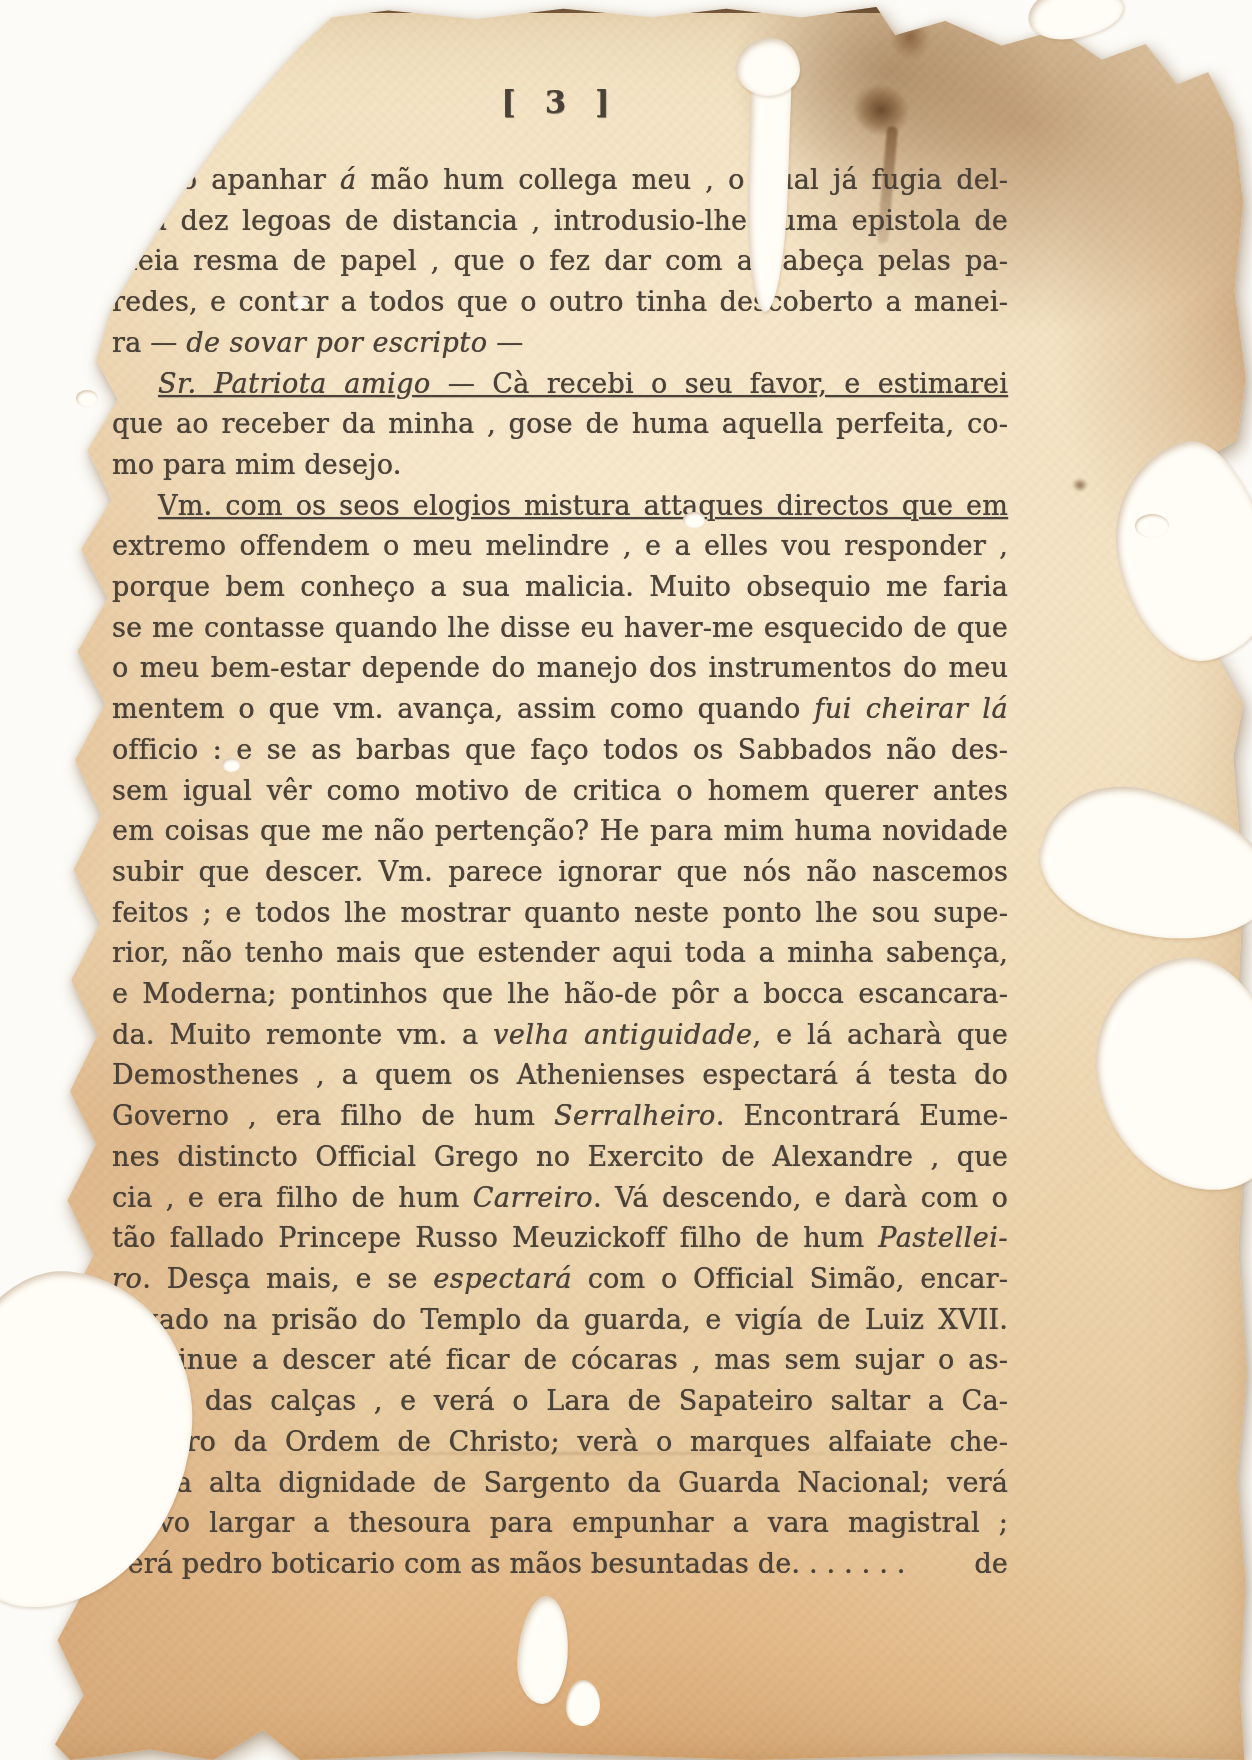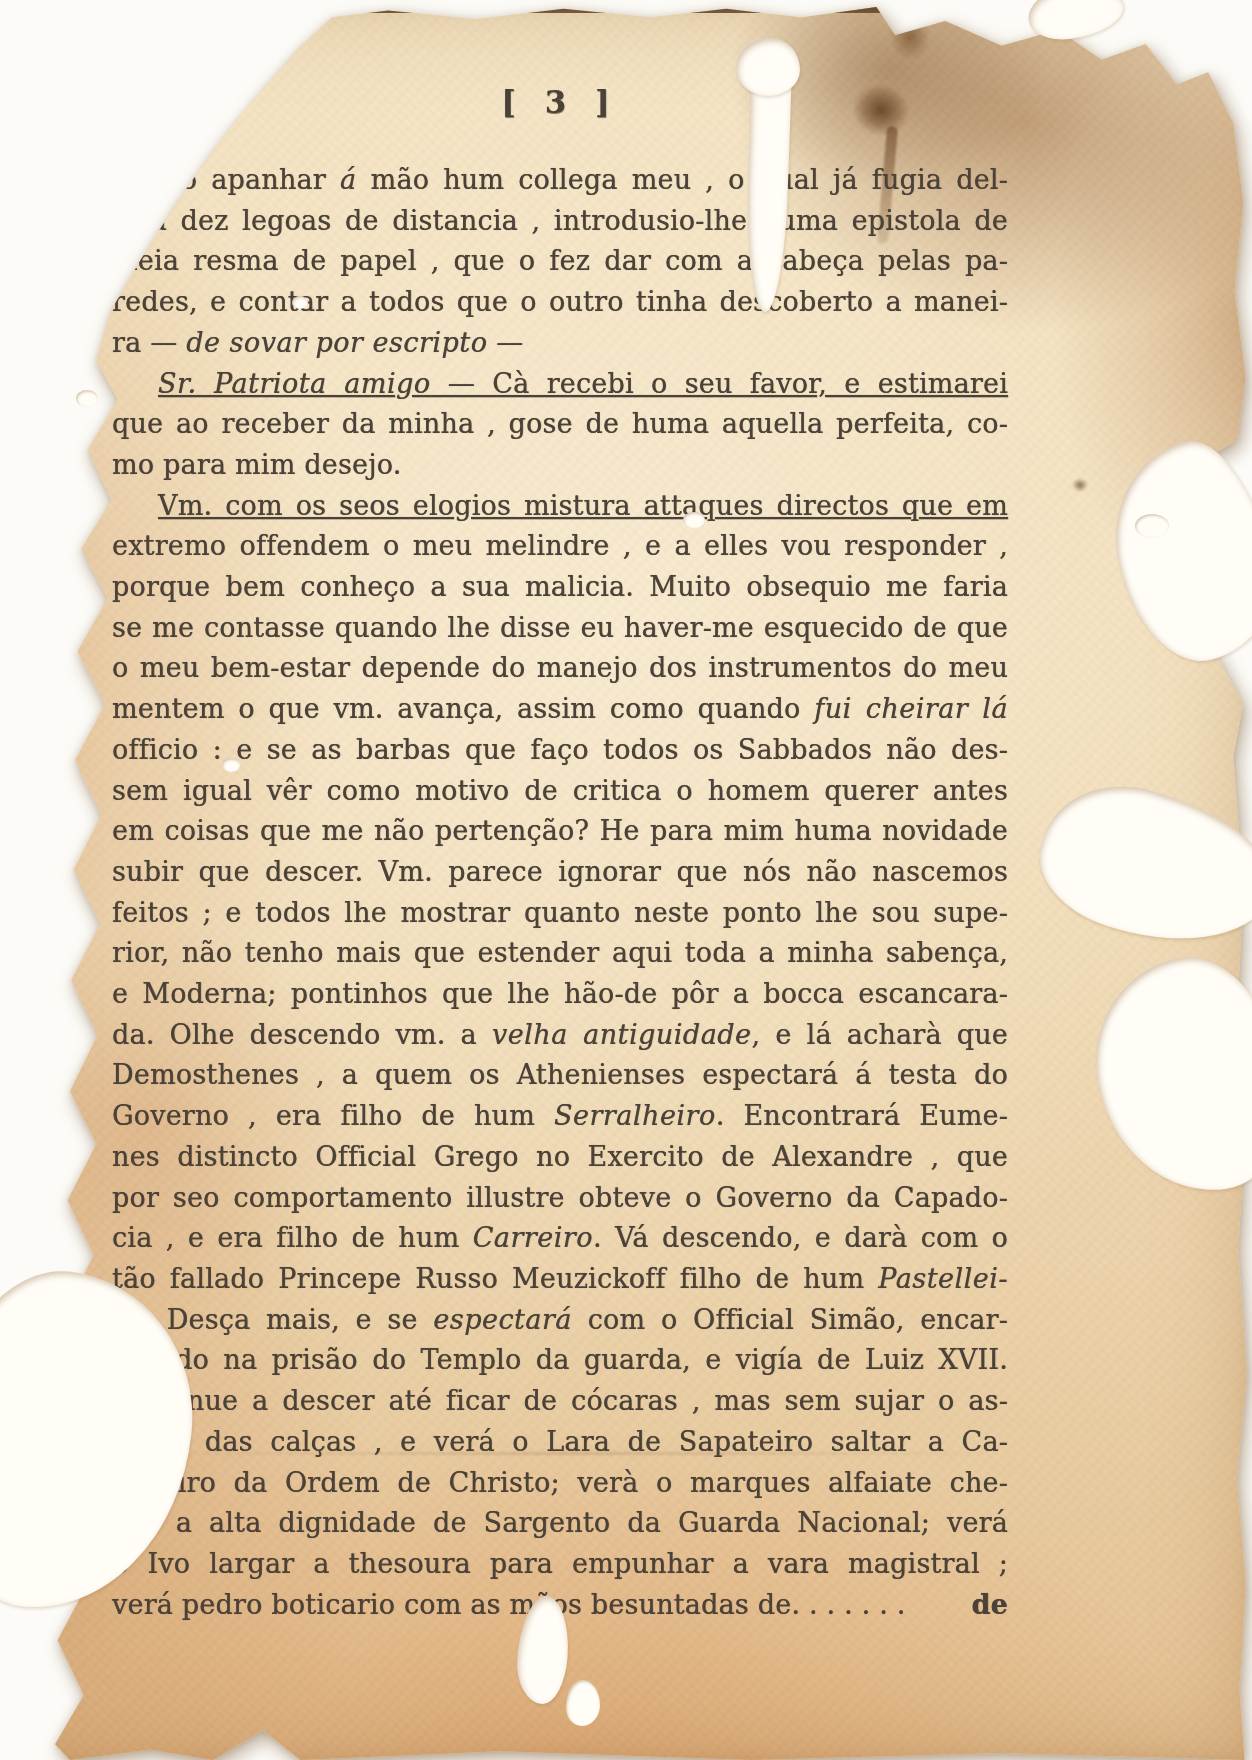--- a/index.html
+++ b/index.html
@@ -67,21 +67,21 @@
     text-align:center; font-size:31px; font-weight:600; letter-spacing:9px;
     color:#4a4138; filter:blur(.3px); text-shadow:.4px .5px .8px rgba(70,58,45,.65); }
 
   .text-block { position:absolute; left:112px; top:160px; width:896px; z-index:3;
     font-size:27px; line-height:40.7px; color:#4a4138; letter-spacing:.2px;
     filter:blur(.28px); text-shadow:.35px .45px .7px rgba(70,58,45,.68), -.2px -.2px .5px rgba(70,58,45,.3); }
   .line { text-align:justify; text-align-last:justify; -moz-text-align-last:justify; }
   .line.end { text-align-last:left; -moz-text-align-last:left; }
   .line.indent { text-indent:46px;text-decoration:underline; }
   .line em { font-style:italic; letter-spacing:.5px; }
-  .catchword { float:right; font-weight:700; }
+  .catchword { float:right; font-weight:400; }
 
   .blob { position:absolute; z-index:4; background:#fffdf6;
     box-shadow: inset 2px 3px 6px rgba(148,104,60,.38), 1px 2px 3px rgba(148,104,60,.20); }
   .b-rightnotch { left:1118px; top:443px; width:150px; height:218px; transform:rotate(-13deg);
     border-radius:62% 38% 55% 45% / 48% 62% 38% 52%; }
   .b-rbranch1 { left:1040px; top:796px; width:235px; height:142px; transform:rotate(17deg);
     border-radius:40% 60% 62% 38% / 55% 45% 58% 42%; }
   .b-rbranch2 { left:1098px; top:958px; width:185px; height:235px; transform:rotate(-9deg);
     border-radius:55% 45% 40% 60% / 45% 58% 42% 55%; }
   .b-leftdrip { left:-62px; top:1272px; width:252px; height:338px; transform:rotate(6deg);
@@ -133,25 +133,24 @@
           <div class="line"><span>se me contasse quando lhe disse eu haver-me esquecido de que</span></div>
           <div class="line"><span>o meu bem-estar depende do manejo dos instrumentos do meu</span></div>
           <div class="line"><span>mentem o que vm. avança, assim como quando </span><em>fui cheirar lá</em></div>
           <div class="line"><span>officio : e se as barbas que faço todos os Sabbados não des-</span></div>
           <div class="line"><span>sem igual vêr como motivo de critica o homem querer antes</span></div>
           <div class="line"><span>em coisas que me não pertenção? He para mim huma novidade</span></div>
           <div class="line"><span>subir que descer. Vm. parece ignorar que nós não nascemos</span></div>
           <div class="line"><span>feitos ; e todos lhe mostrar quanto neste ponto lhe sou supe-</span></div>
           <div class="line"><span>rior, não tenho mais que estender aqui toda a minha sabença,</span></div>
           <div class="line"><span>e Moderna; pontinhos que lhe hão-de pôr a bocca escancara-</span></div>
-          <div class="line"><span>da. Olhe descendo vm. a </span><em>velha antiguidade</em><span>, e lá acharà que</span></div>
+          <div class="line"><span>da. Muito remonte vm. a </span><em>velha antiguidade</em><span>, e lá acharà que</span></div>
           <div class="line"><span>Demosthenes , a quem os Athenienses espectará á testa do</span></div>
           <div class="line"><span>Governo , era filho de hum </span><em>Serralheiro</em><span>. Encontrará Eume-</span></div>
           <div class="line"><span>nes distincto Official Grego no Exercito de Alexandre , que</span></div>
-          <div class="line"><span>por seo comportamento illustre obteve o Governo da Capado-</span></div>
           <div class="line"><span>cia , e era filho de hum </span><em>Carreiro</em><span>. Vá descendo, e darà com o</span></div>
           <div class="line"><span>tão fallado Princepe Russo Meuzickoff filho de hum </span><em>Pastellei-</em></div>
           <div class="line"><em>ro</em><span>. Desça mais, e se </span><em>espectará</em><span> com o Official Simão, encar-</span></div>
           <div class="line"><span>regado na prisão do Templo da guarda, e vigía de Luiz XVII.</span></div>
           <div class="line"><span>Continue a descer até ficar de cócaras , mas sem sujar o as-</span></div>
           <div class="line"><span>sento das calças , e verá o Lara de Sapateiro saltar a Ca-</span></div>
           <div class="line"><span>valleiro da Ordem de Christo; verà o marques alfaiate che-</span></div>
           <div class="line"><span>gar a alta dignidade de Sargento da Guarda Nacional; verá</span></div>
           <div class="line"><span>o Ivo largar a thesoura para empunhar a vara magistral ;</span></div>
           <div class="line end"><span class="catchword">de</span><span>verá pedro boticario com as mãos besuntadas de. . . . . . .</span></div>

